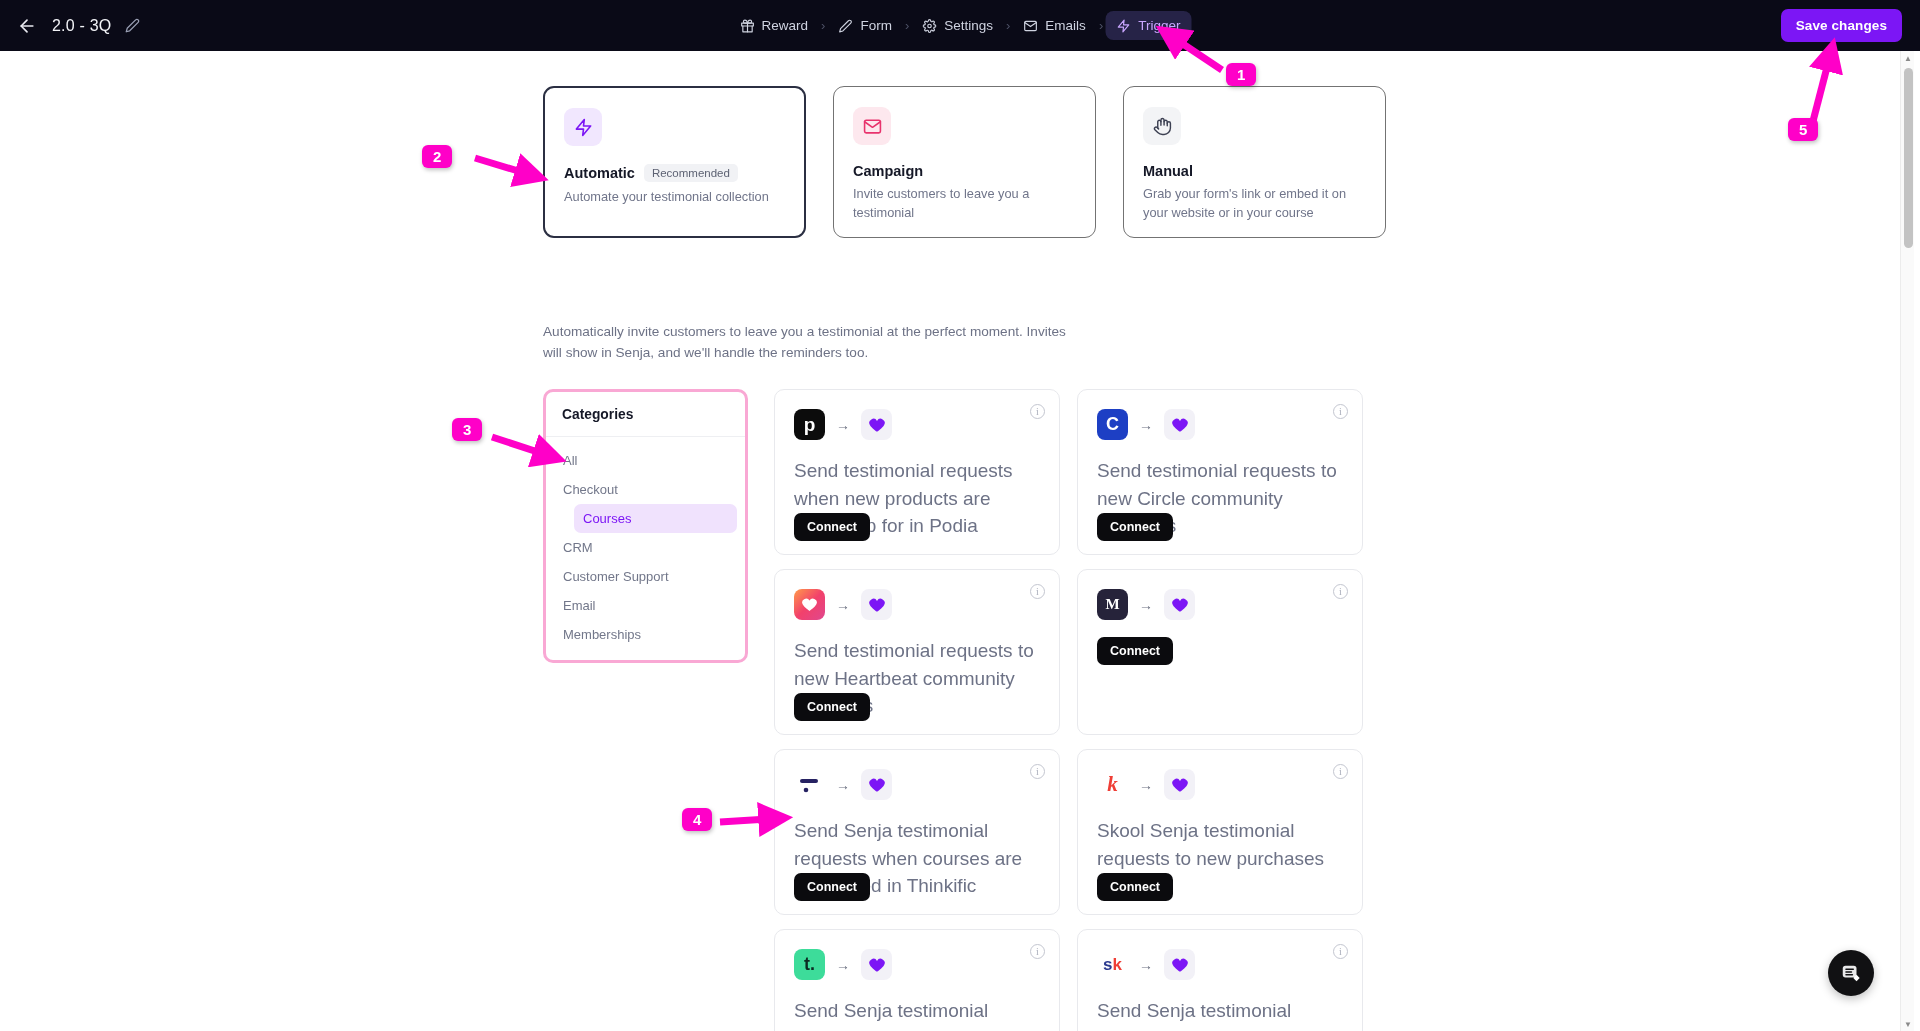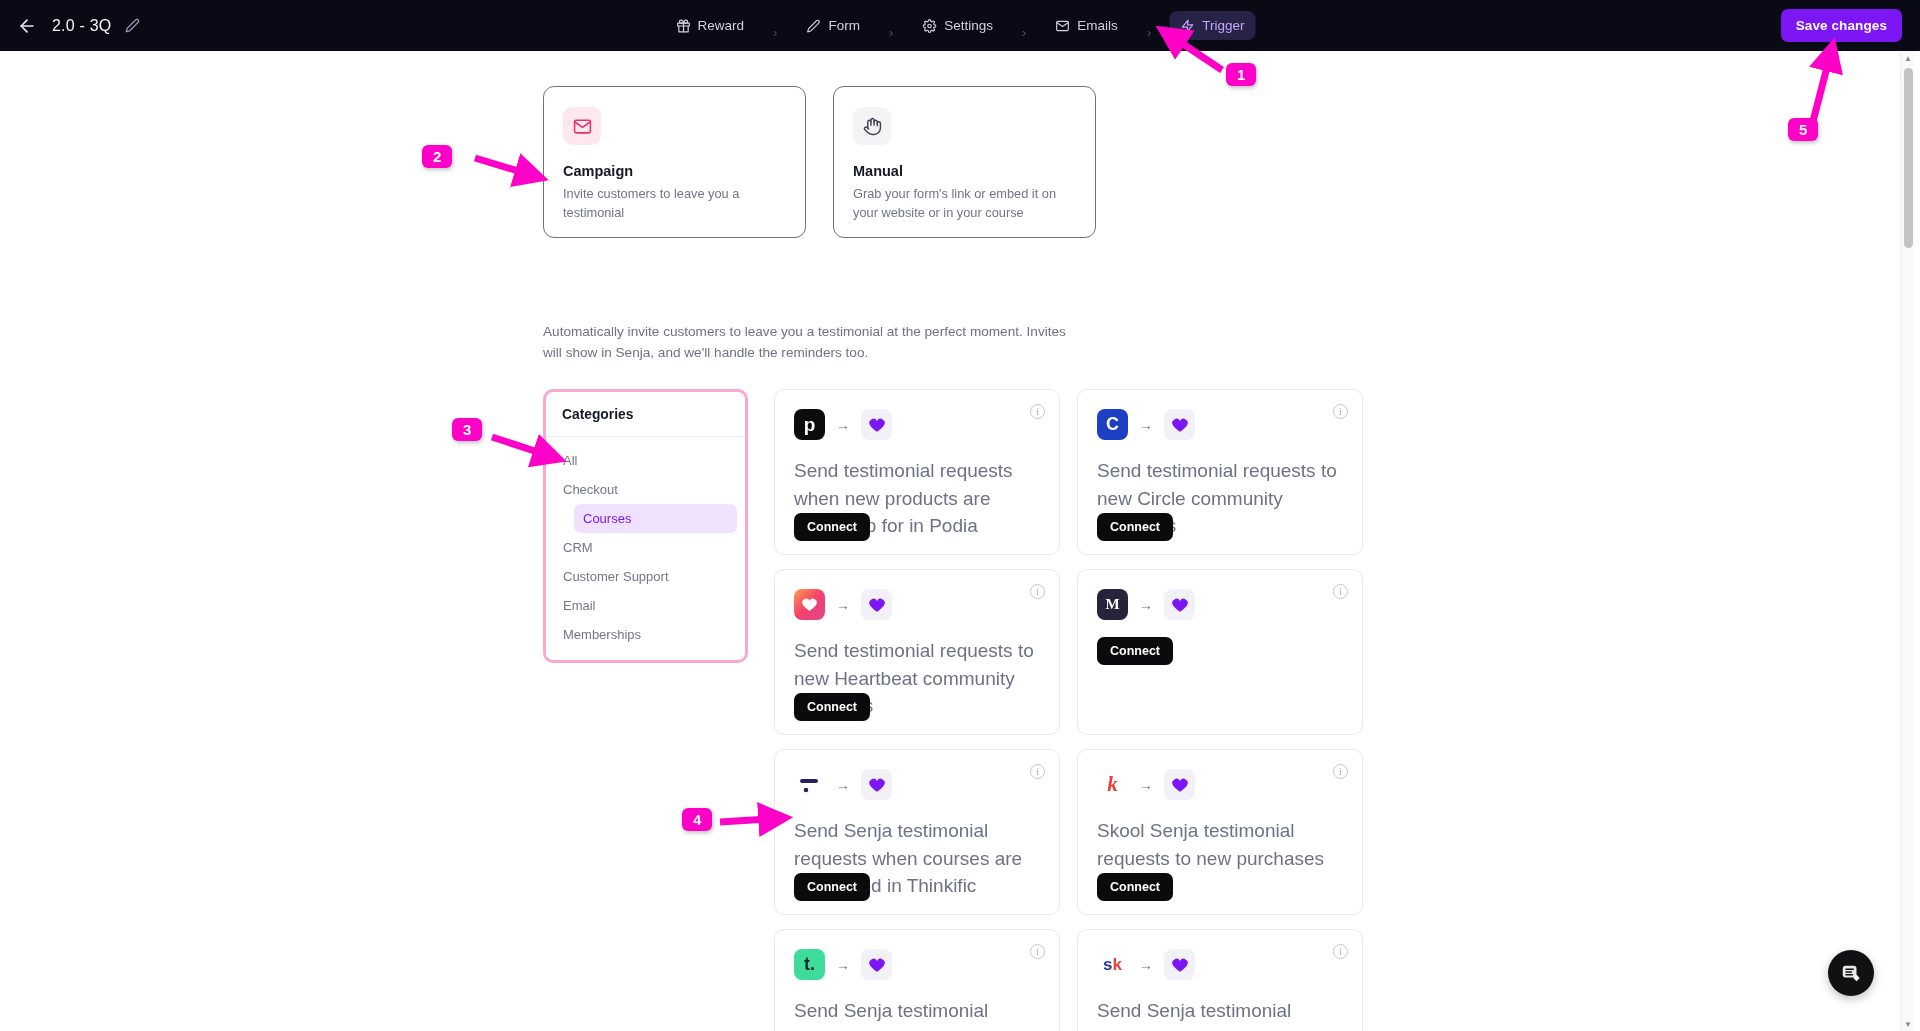--- a/index.html
+++ b/index.html
@@ -27,21 +27,21 @@
     display: flex; align-items: center; justify-content: center;
     cursor: pointer;
   }
   .doc-title {
     color: #f2f3f7; font-size: 16px; letter-spacing: .2px;
   }
   .pencil-edit { width: 16px; height: 16px; color: #9aa0b5; display:flex; }
 
   .breadcrumb {
     position: absolute; left: 50%; transform: translateX(-50%);
-    display: flex; align-items: flex-end; gap: 16px;
+    display: flex; align-items: center; gap: 0;
   }
   .crumb {
     display: flex; align-items: center; gap: 7px;
     padding: 7px 11px; border-radius: 8px;
     color: #cfd3e0; font-size: 13.5px; cursor: pointer;
     white-space: nowrap;
   }
   .crumb .ic { width: 15px; height: 15px; display: flex; align-items:center; justify-content:center; }
   .crumb.active {
     background: #262347; color: #c9a6ff;
@@ -248,20 +248,32 @@
       </div>
     </div>
 
     <button class="save-btn">Save changes</button>
   </div>
 
   <div class="content">
 
     <div class="opt-row">
 
+      <div class="opt-card selected">
+        <div class="opt-icon auto">
+          <svg width="19" height="19" viewBox="0 0 24 24" fill="none" stroke="currentColor" stroke-width="2" stroke-linecap="round" stroke-linejoin="round">
+              <polygon points="13 2 3 14 12 14 11 22 21 10 12 10 13 2"></polygon>
+            </svg>
+        </div>
+        <div class="opt-title-row">
+          <span class="opt-title">Automatic</span>
+          <span class="badge-rec">Recommended</span>
+        </div>
+        <div class="opt-desc">Automate your testimonial collection</div>
+      </div>
 
       <div class="opt-card">
         <div class="opt-icon camp">
           <svg width="19" height="19" viewBox="0 0 24 24" fill="none" stroke="currentColor" stroke-width="2" stroke-linecap="round" stroke-linejoin="round">
               <rect x="2" y="4" width="20" height="16" rx="2"></rect>
               <polyline points="22,6 12,13 2,6"></polyline>
             </svg>
         </div>
         <div class="opt-title-row">
           <span class="opt-title">Campaign</span>

